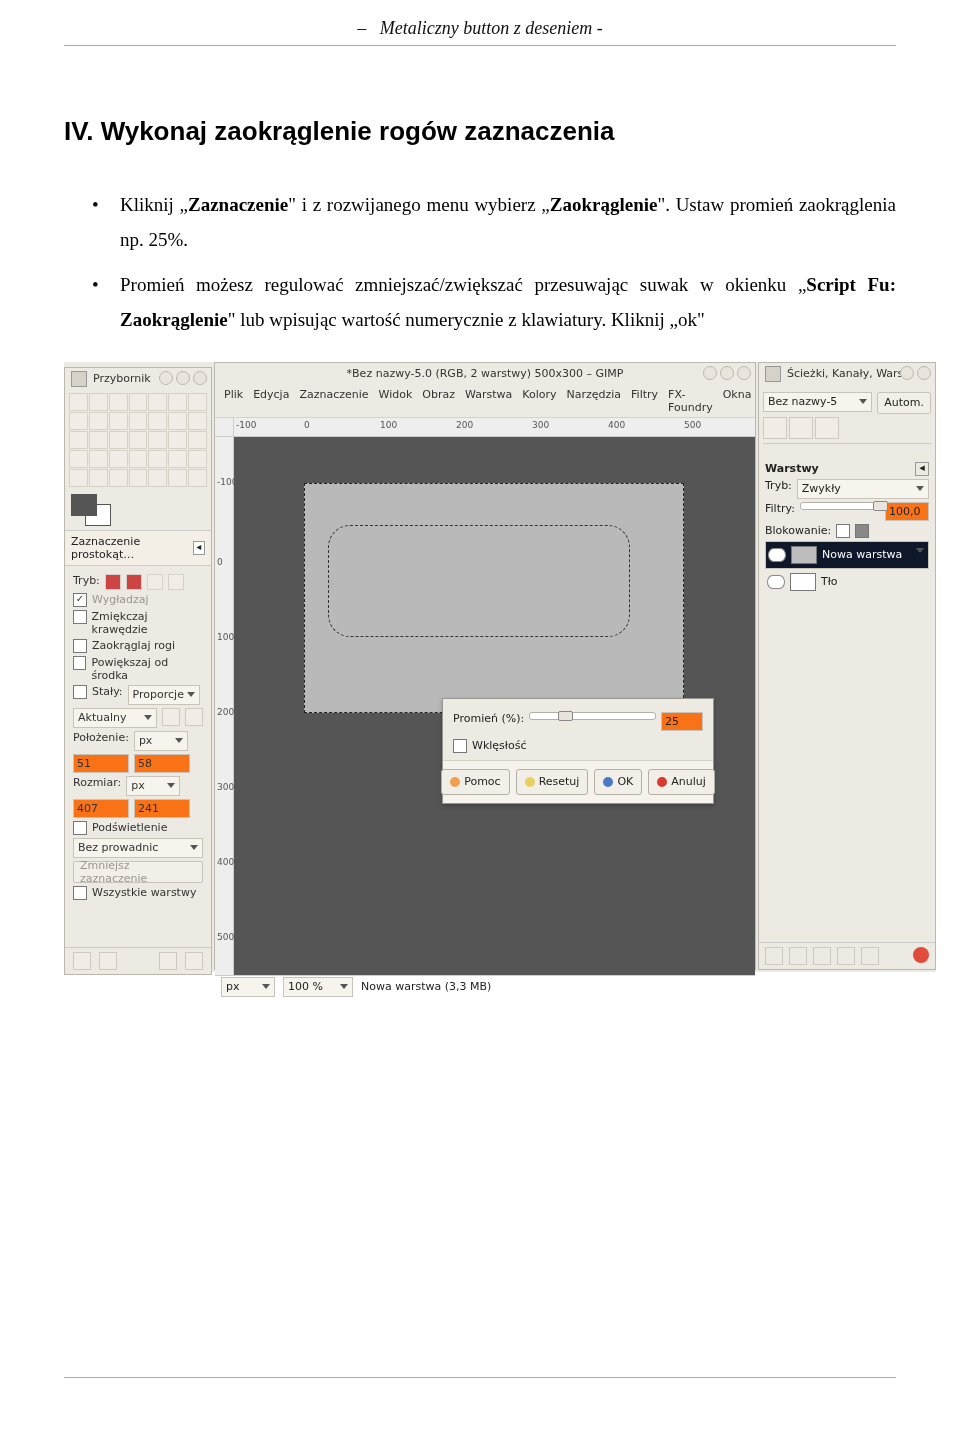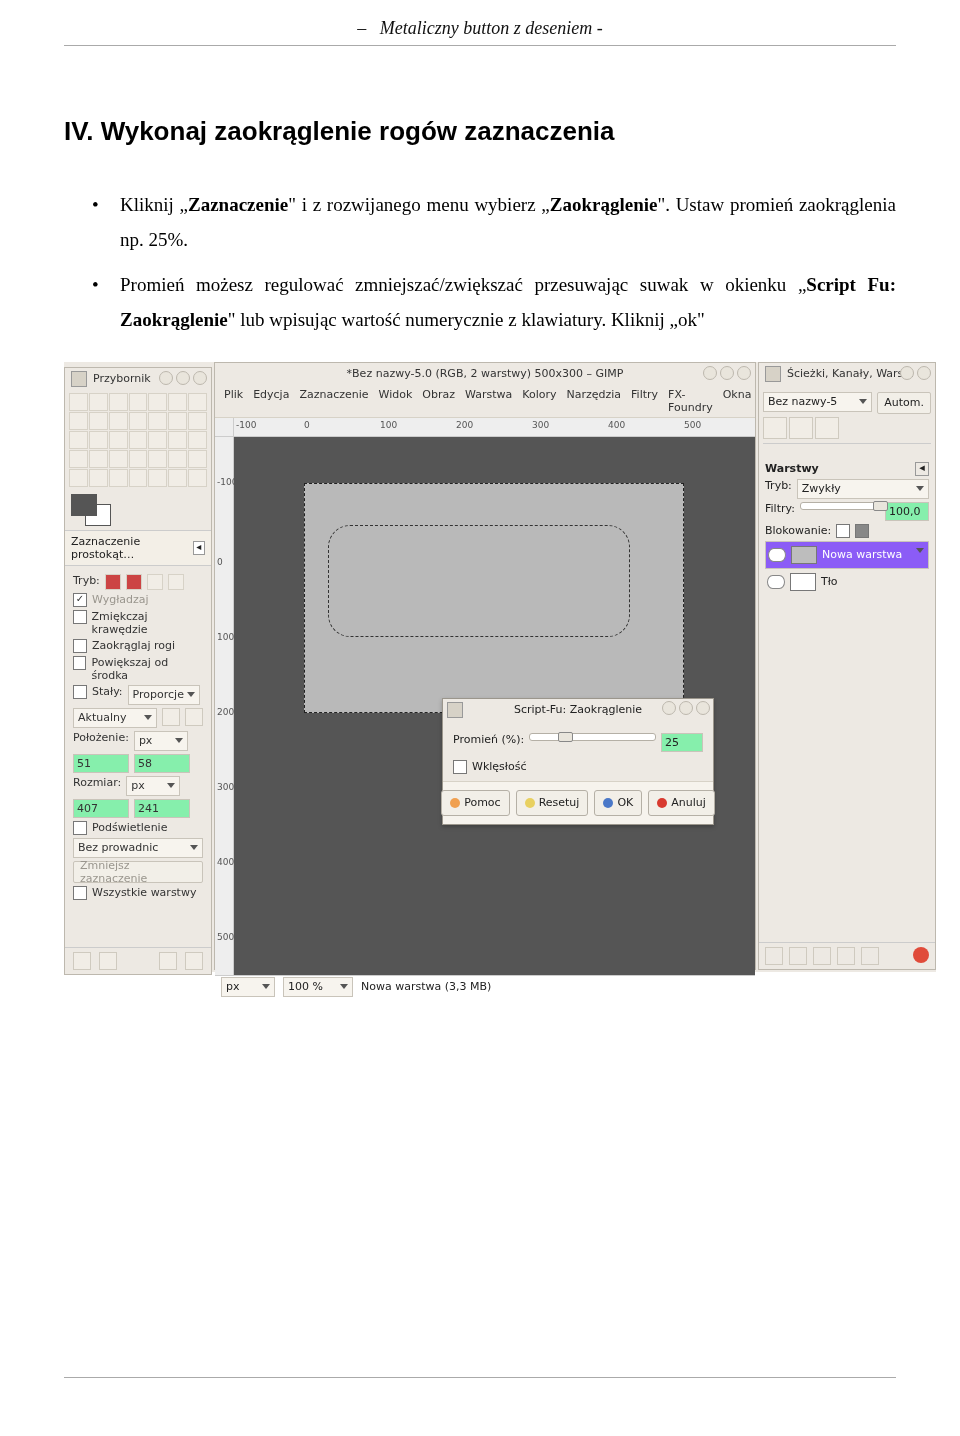--- a/index.html
+++ b/index.html
@@ -28,21 +28,21 @@
 .fgbg .bg{left:14px;top:10px;background:#fff}
 .opt-title{background:#f3efe7;border-top:1px solid #ccc;border-bottom:1px solid #ccc;padding:4px 6px;font-size:11px;display:flex;align-items:center;gap:6px}
 .opt-title .exp{margin-left:auto;width:12px;height:12px;border:1px solid #999;background:#fff;text-align:center;line-height:10px;font-size:10px}
 .opt-body{padding:5px 8px;font-size:11px;color:#333}
 .opt-row{display:flex;gap:5px;margin:3px 0}
 .chk{width:12px;height:12px;border:1px solid #777;background:#fff;display:inline-block}
 .chk.on:after{content:"✓";font-size:10px;line-height:10px;display:block;text-align:center;color:#333}
 .gray{color:#9a968e}
 .sel{height:18px;border:1px solid #c9c4ba;background:#f7f4ee;padding:0 14px 0 4px;display:flex;align-items:center;font-size:11px;position:relative;min-width:52px}
 .sel:after{content:"";position:absolute;right:4px;top:6px;border-left:4px solid transparent;border-right:4px solid transparent;border-top:5px solid #555}
-.numbox{width:48px;height:17px;border:1px solid #c9c4ba;background:#86efac;padding:0 3px;display:flex;align-items:center;font-size:11px}
+.numbox{width:48px;height:17px;border:1px solid #c9c4ba;background:#f97316;padding:0 3px;display:flex;align-items:center;font-size:11px}
 .btnflat{height:20px;border:1px solid #c9c4ba;background:#f2efe8;display:flex;align-items:center;padding:0 6px;font-size:11px;border-radius:2px}
 
 .canvaswin{left:150px;top:0;width:542px;height:608px}
 .menubar{display:flex;gap:4px;padding:2px 6px;font-size:11px;color:#333;border-bottom:1px solid #d7d2c7}
 .menubar span{padding:1px 3px}
 .rulerbar{display:flex;height:18px;border-bottom:1px solid #ccc;background:#eee}
 .rcorner{width:18px;border-right:1px solid #ccc}
 .ruler-h{flex:1;position:relative;font-size:9px;color:#555;overflow:hidden}
 .ruler-h span{position:absolute;top:2px}
 .canvas-area{display:flex;height:538px}
@@ -62,21 +62,21 @@
 .dlg-btnrow{display:flex;gap:6px;justify-content:center;background:#f6f3ed;padding:8px 8px;border-top:1px solid #d7d2c7}
 .dbtn{display:flex;align-items:center;gap:4px;height:24px;border:1px solid #b5b0a6;background:#f2efe8;padding:0 8px;border-radius:3px;font-size:11px}
 .dot{width:10px;height:10px;border-radius:5px;display:inline-block}
 
 .dock{left:694px;top:0;width:178px;height:608px}
 .dock-body{padding:4px}
 .docktabs{display:flex;gap:2px;margin-bottom:4px}
 .dtab{width:22px;height:20px;background:#f1ede6;border:1px solid #cfcabf}
 .dock-sec{border-top:1px solid #ccc;padding:15px 2px}
 .layer-row{display:flex;align-items:center;gap:5px;padding:2px;height:22px}
-.layer-row.sel{background:#8b5cf6;color:#fff}
+.layer-row.sel{background:#0f172a;color:#fff}
 .eye{width:16px;height:12px;border:1px solid #888;border-radius:50%/80%;background:#fff}
 .thumb{width:24px;height:16px;border:1px solid #777;background:#bdbdbd}
 .dockfoot{position:absolute;bottom:0;left:0;right:0;display:flex;gap:6px;padding:4px 6px;border-top:1px solid #ccc}
 .di{width:16px;height:16px;border:1px solid #cfcabf}
 .di.red{background:#e04b3a;border-radius:8px;border:none}
 
 .tb-bottom{position:absolute;bottom:0;left:0;right:0;display:flex;gap:8px;padding:4px 8px;border-top:1px solid #ccc}
 .tbi{width:16px;height:16px;background:#f1ede6;border:1px solid #cfcabf}
 
 .doc-footer-hr{border:none;border-top:1px solid #aaa;position:absolute;left:64px;right:64px;bottom:50px}
@@ -309,29 +309,20 @@
             <span>px</span>
           </div>
         <div class="sel" style="min-width:50px">
             <span>100 %</span>
           </div>
         <span>Nowa warstwa (3,3 MB)</span>
       </div>
     </div>
 
     <div class="dialog">
-      <div class="dlg-title">
-        <span class="ticon" style="position:absolute;left:4px;top:3px"></span>
-        <span>Script-Fu: Zaokrąglenie</span>
-        <div class="winbtns">
-            <span class="wb"></span>
-            <span class="wb"></span>
-            <span class="wb"></span>
-          </div>
-      </div>
       <div class="dlg-body">
         <div class="opt-row">
           <span>Promień (%):</span>
           <div class="slider">
               <div class="knob"></div>
             </div>
           <div class="numbox" style="width:34px">
               <span>25</span>
             </div>
         </div>

